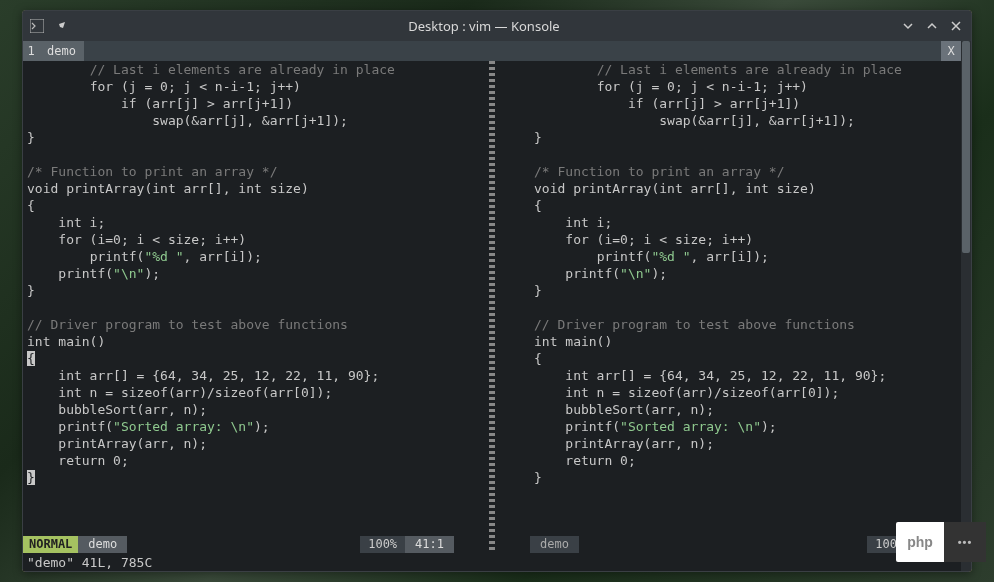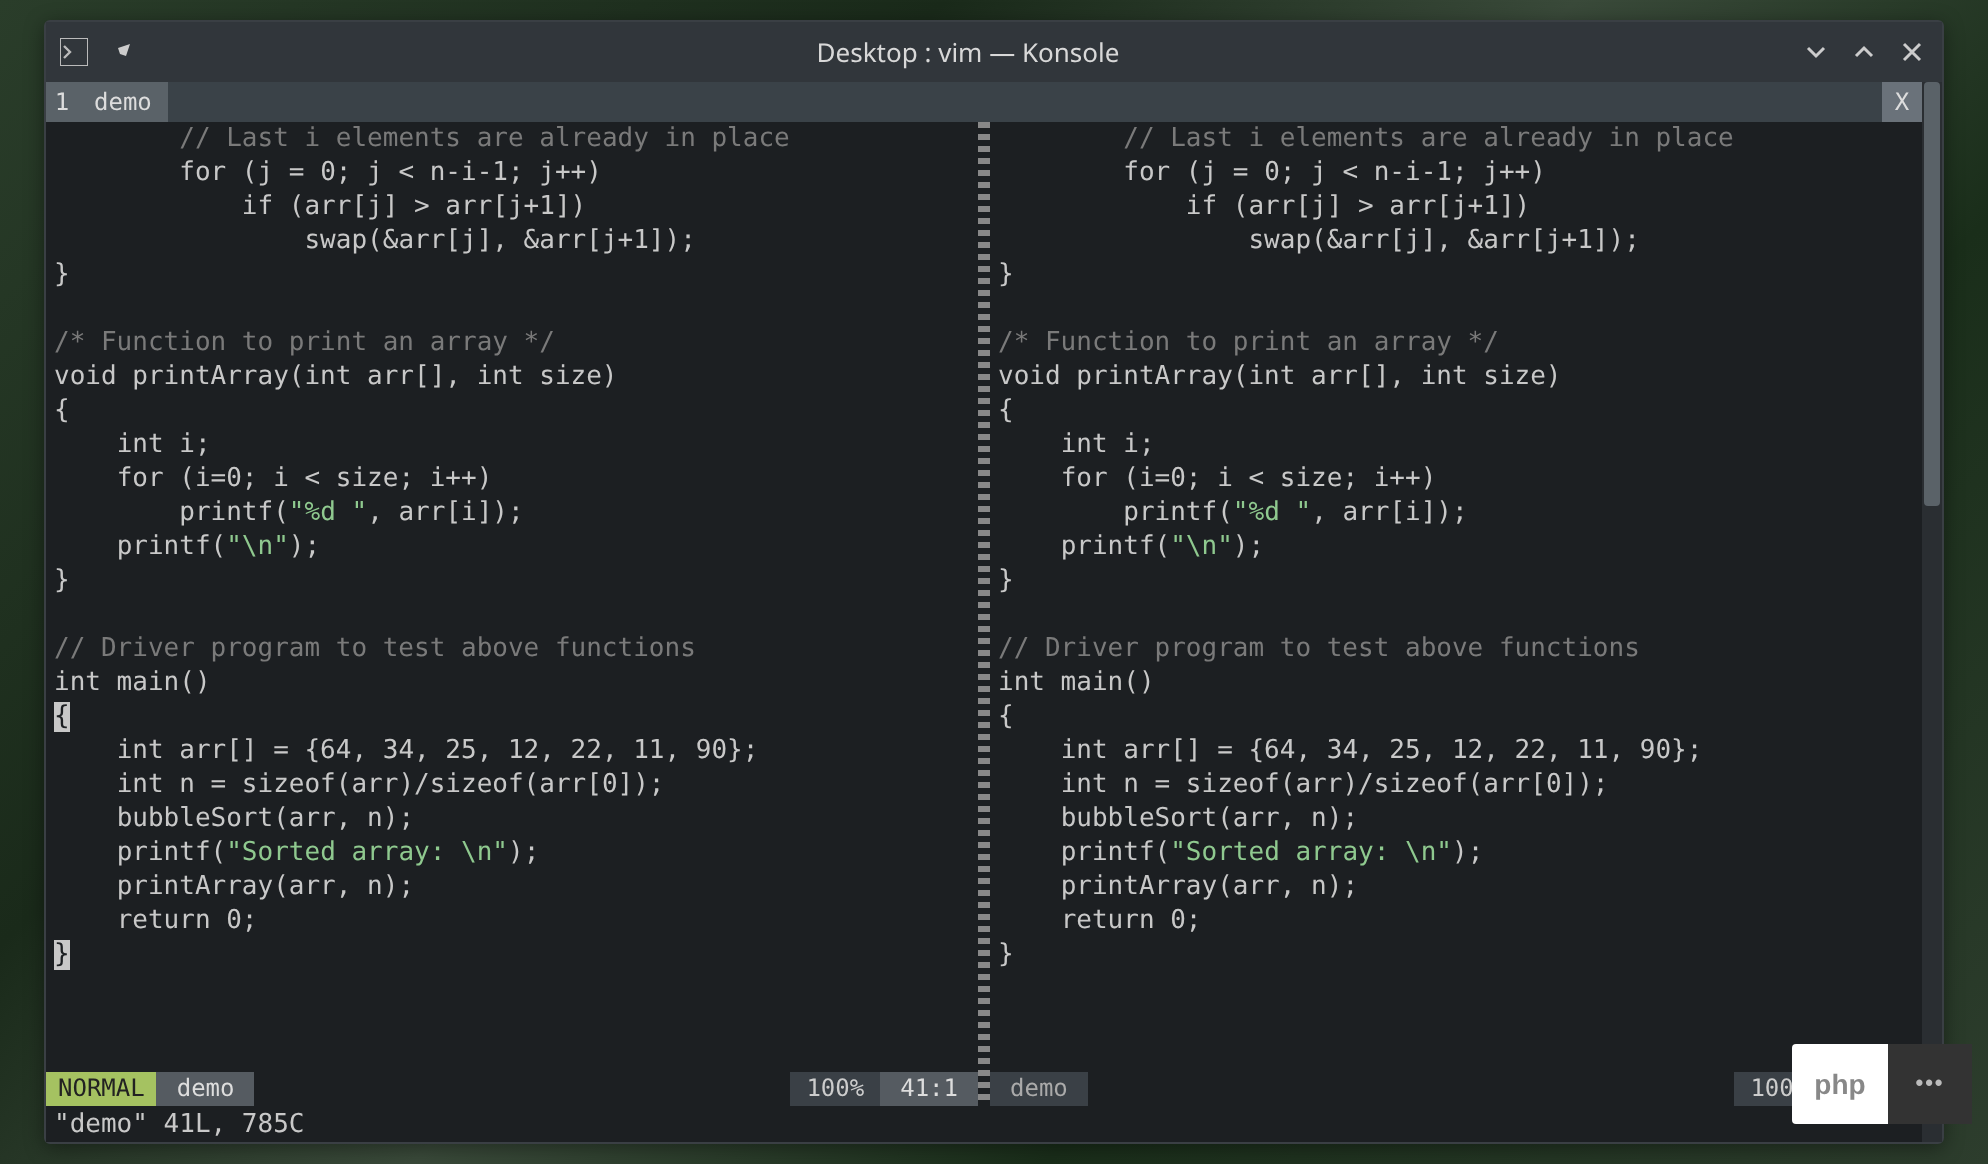--- a/index.html
+++ b/index.html
@@ -62,39 +62,40 @@
 .tab-close { width: 20px; background: #6a727a; color: #ddd; display: flex; align-items: center; justify-content: center; cursor: pointer; }
 .term-area {
   flex: 1;
   background: #1c1f22;
   display: flex;
   position: relative;
   font-size: 13px;
   line-height: 17px;
   color: #c8c8c8;
   overflow: hidden;
+  gap: 35px;
 }
 .pane { flex: 1; display: flex; flex-direction: column; overflow: hidden; }
 .pane-code {
   flex: 1;
   padding: 0 4px;
   white-space: pre;
   overflow: hidden;
 }
 .vsplit {
   width: 6px;
   background: repeating-linear-gradient(to bottom, #888 0, #888 3px, #1c1f22 3px, #1c1f22 6px);
 }
 .statusline {
   height: 18px;
   display: flex;
   align-items: center;
   font-size: 12px;
 }
-.sl-mode { background: #a5c261; color: #222; padding: 0 6px; font-weight: normal; }
+.sl-mode { background: #a5c261; color: #222; padding: 0 6px; font-weight: bold; }
 .sl-file { background: #555b61; color: #ddd; padding: 0 10px; }
 .sl-file-inactive { background: #3a4046; color: #aaa; padding: 0 10px; }
 .sl-spacer { flex: 1; background: #2e3338; }
 .sl-pct { background: #3a4046; color: #ccc; padding: 0 8px; }
 .sl-pos { background: #555b61; color: #ddd; padding: 0 10px; }
 .msgline {
   height: 18px;
   background: #1c1f22;
   color: #c8c8c8;
   padding: 0 4px;

